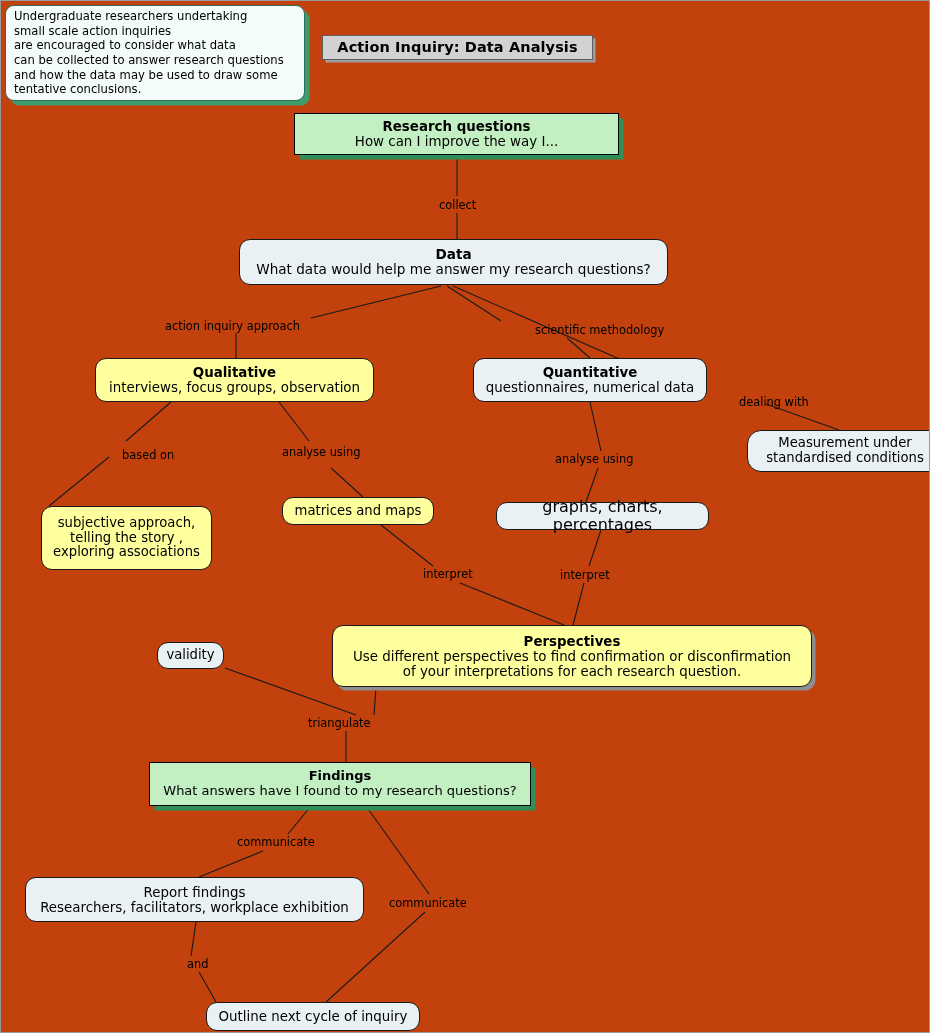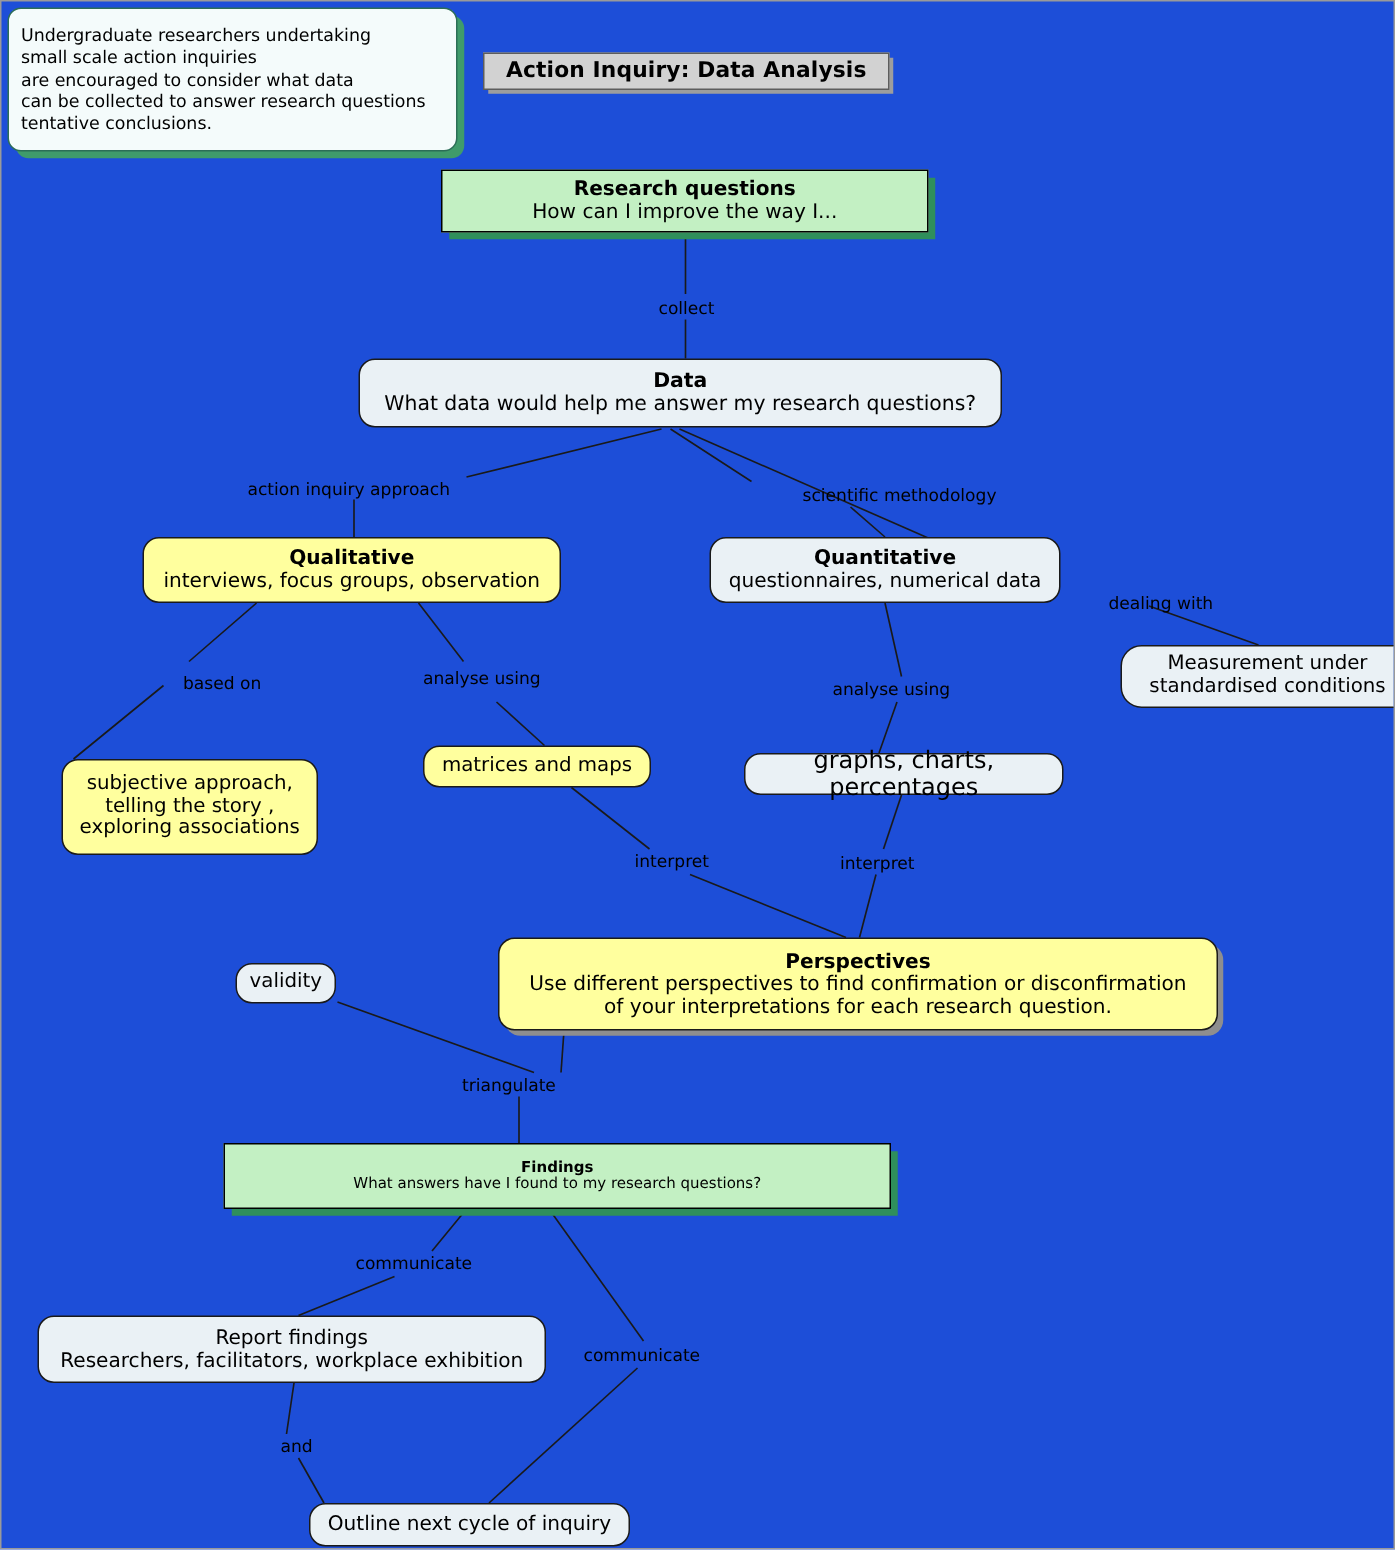--- a/index.html
+++ b/index.html
@@ -8,21 +8,21 @@
     padding: 0;
     background: #ffffff;
   }
   body {
     font-family: "DejaVu Sans", "Liberation Sans", sans-serif;
   }
   #canvas {
     position: relative;
     width: 930px;
     height: 1033px;
-    background: #1d4ed8;
+    background: #c2410c;
     border: 1px solid #9a9a9a;
     box-sizing: border-box;
     overflow: hidden;
   }
   #edges {
     position: absolute;
     left: 0;
     top: 0;
     width: 930px;
     height: 1033px;
@@ -118,22 +118,22 @@
   }
   #n-perspectives {
     left: 331px; top: 624px; width: 480px; height: 62px;
     font-size: 13.4px;
   }
   #n-validity {
     left: 156px; top: 641px; width: 67px; height: 27px;
     font-size: 13.2px;
   }
   #n-findings {
-    left: 148px; top: 761px; width: 445px; height: 44px;
-    font-size: 10px;
+    left: 148px; top: 761px; width: 382px; height: 44px;
+    font-size: 13px;
   }
   #n-report {
     left: 24px; top: 876px; width: 339px; height: 45px;
     font-size: 13.4px;
   }
   #n-outline {
     left: 205px; top: 1001px; width: 214px; height: 29px;
     font-size: 13.4px;
   }
 
@@ -208,20 +208,21 @@
 
       <line x1="198" y1="971" x2="215" y2="1001"></line>
     </g>
   </svg>
 
   <div id="note-box" class="node">
     <span>Undergraduate researchers undertaking</span>
     <span>small scale action inquiries</span>
     <span>are encouraged to consider what data</span>
     <span>can be collected to answer research questions</span>
+    <span>and how the data may be used to draw some</span>
     <span>tentative conclusions.</span>
   </div>
 
   <div id="title-box" class="node">Action Inquiry: Data Analysis</div>
 
   <div id="n-research" class="node sharp fill-green shadow-green">
     <span class="title">Research questions</span>
     <span>How can I improve the way  I...</span>
   </div>
 

